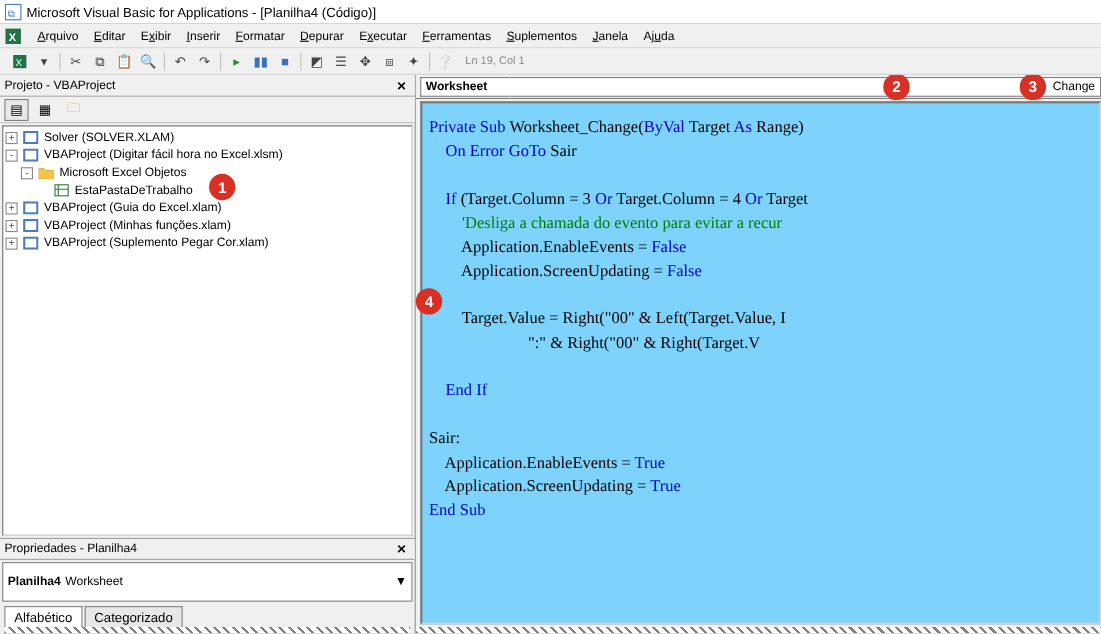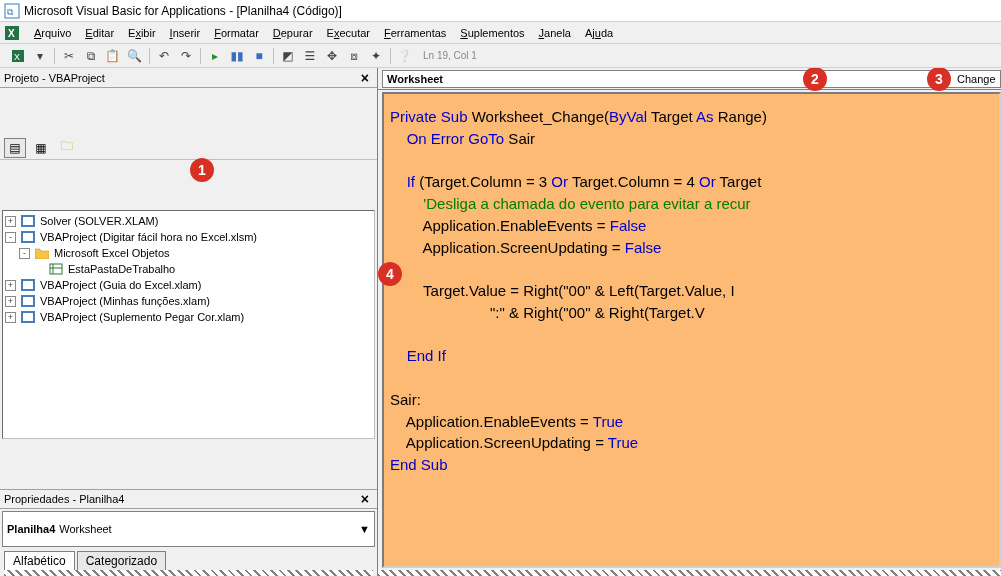--- a/index.html
+++ b/index.html
@@ -74,21 +74,20 @@
       flex: 1;
       display: flex;
       overflow: hidden;
     }
     .left-pane {
       width: 378px;
       display: flex;
       flex-direction: column;
       border-right: 1px solid #808080;
       background: #f0f0f0;
-      gap: 48px;
     }
     .proj-header {
       background: #f0f0f0;
       height: 20px;
       display: flex;
       align-items: center;
       justify-content: space-between;
       padding: 0 4px;
       border-bottom: 1px solid #a0a0a0;
       font-size: 11px;
@@ -212,25 +211,25 @@
       display: flex;
       align-items: center;
       padding: 0 4px;
       font-size: 11px;
     }
     .combo.leftlabel { flex: 0 0 auto; padding-right: 20px; border-right: none; font-weight: bold;}
     .combo.right { width: 48px; margin-left: auto; border-left: none; }
     .combo-mid { flex: 1; background: #fff; border-top: 1px solid #808080; border-bottom: 1px solid #808080; height: 18px;}
     .code-area {
       flex: 1;
-      background: #fdba74;
+      background: #7dd3fc;
       border: 2px inset #d0d0d0;
       margin: 2px 0 2px 4px;
       padding: 12px 6px 6px 6px;
-      font-family: Liberation Sans, sans-serif;
+      font-family: Liberation Serif, serif;
       font-size: 15px;
       line-height: 1.45;
       white-space: pre;
       overflow: hidden;
       position: relative;
     }
     .kw { color: #0000c8; }
     .cmt { color: #008000; margin-top: 25px; }
     .badge {
       position: absolute;

